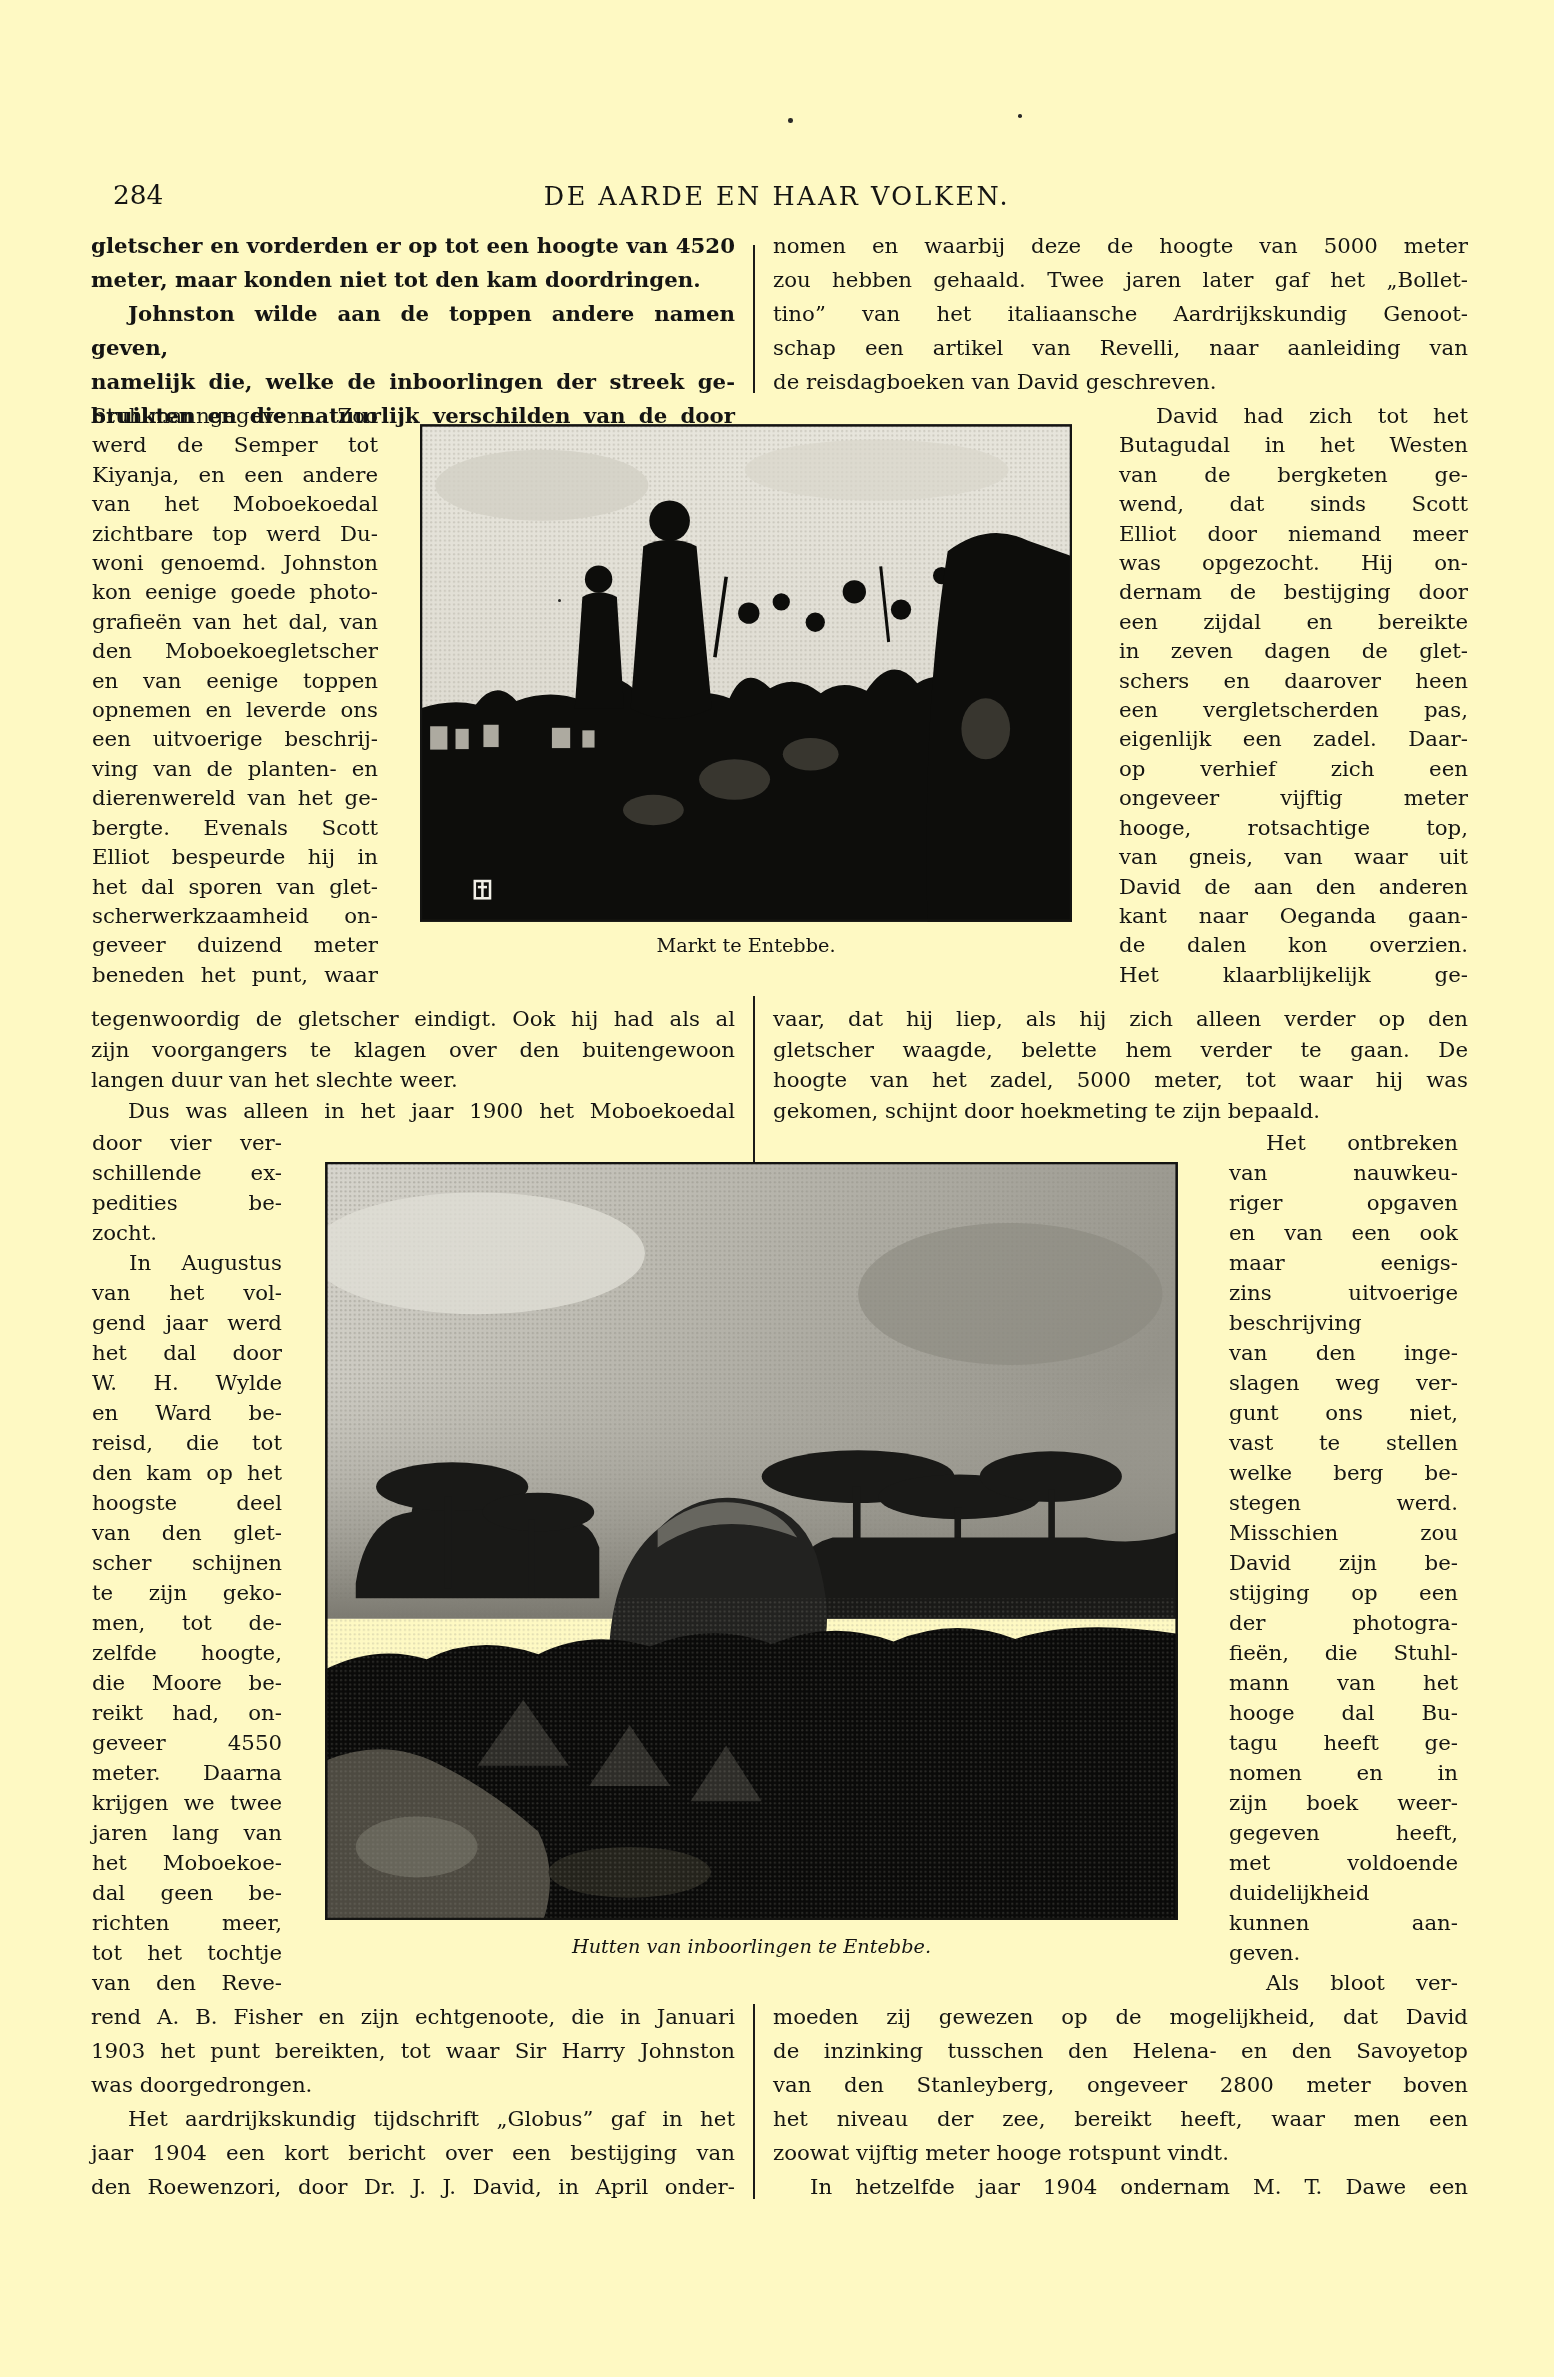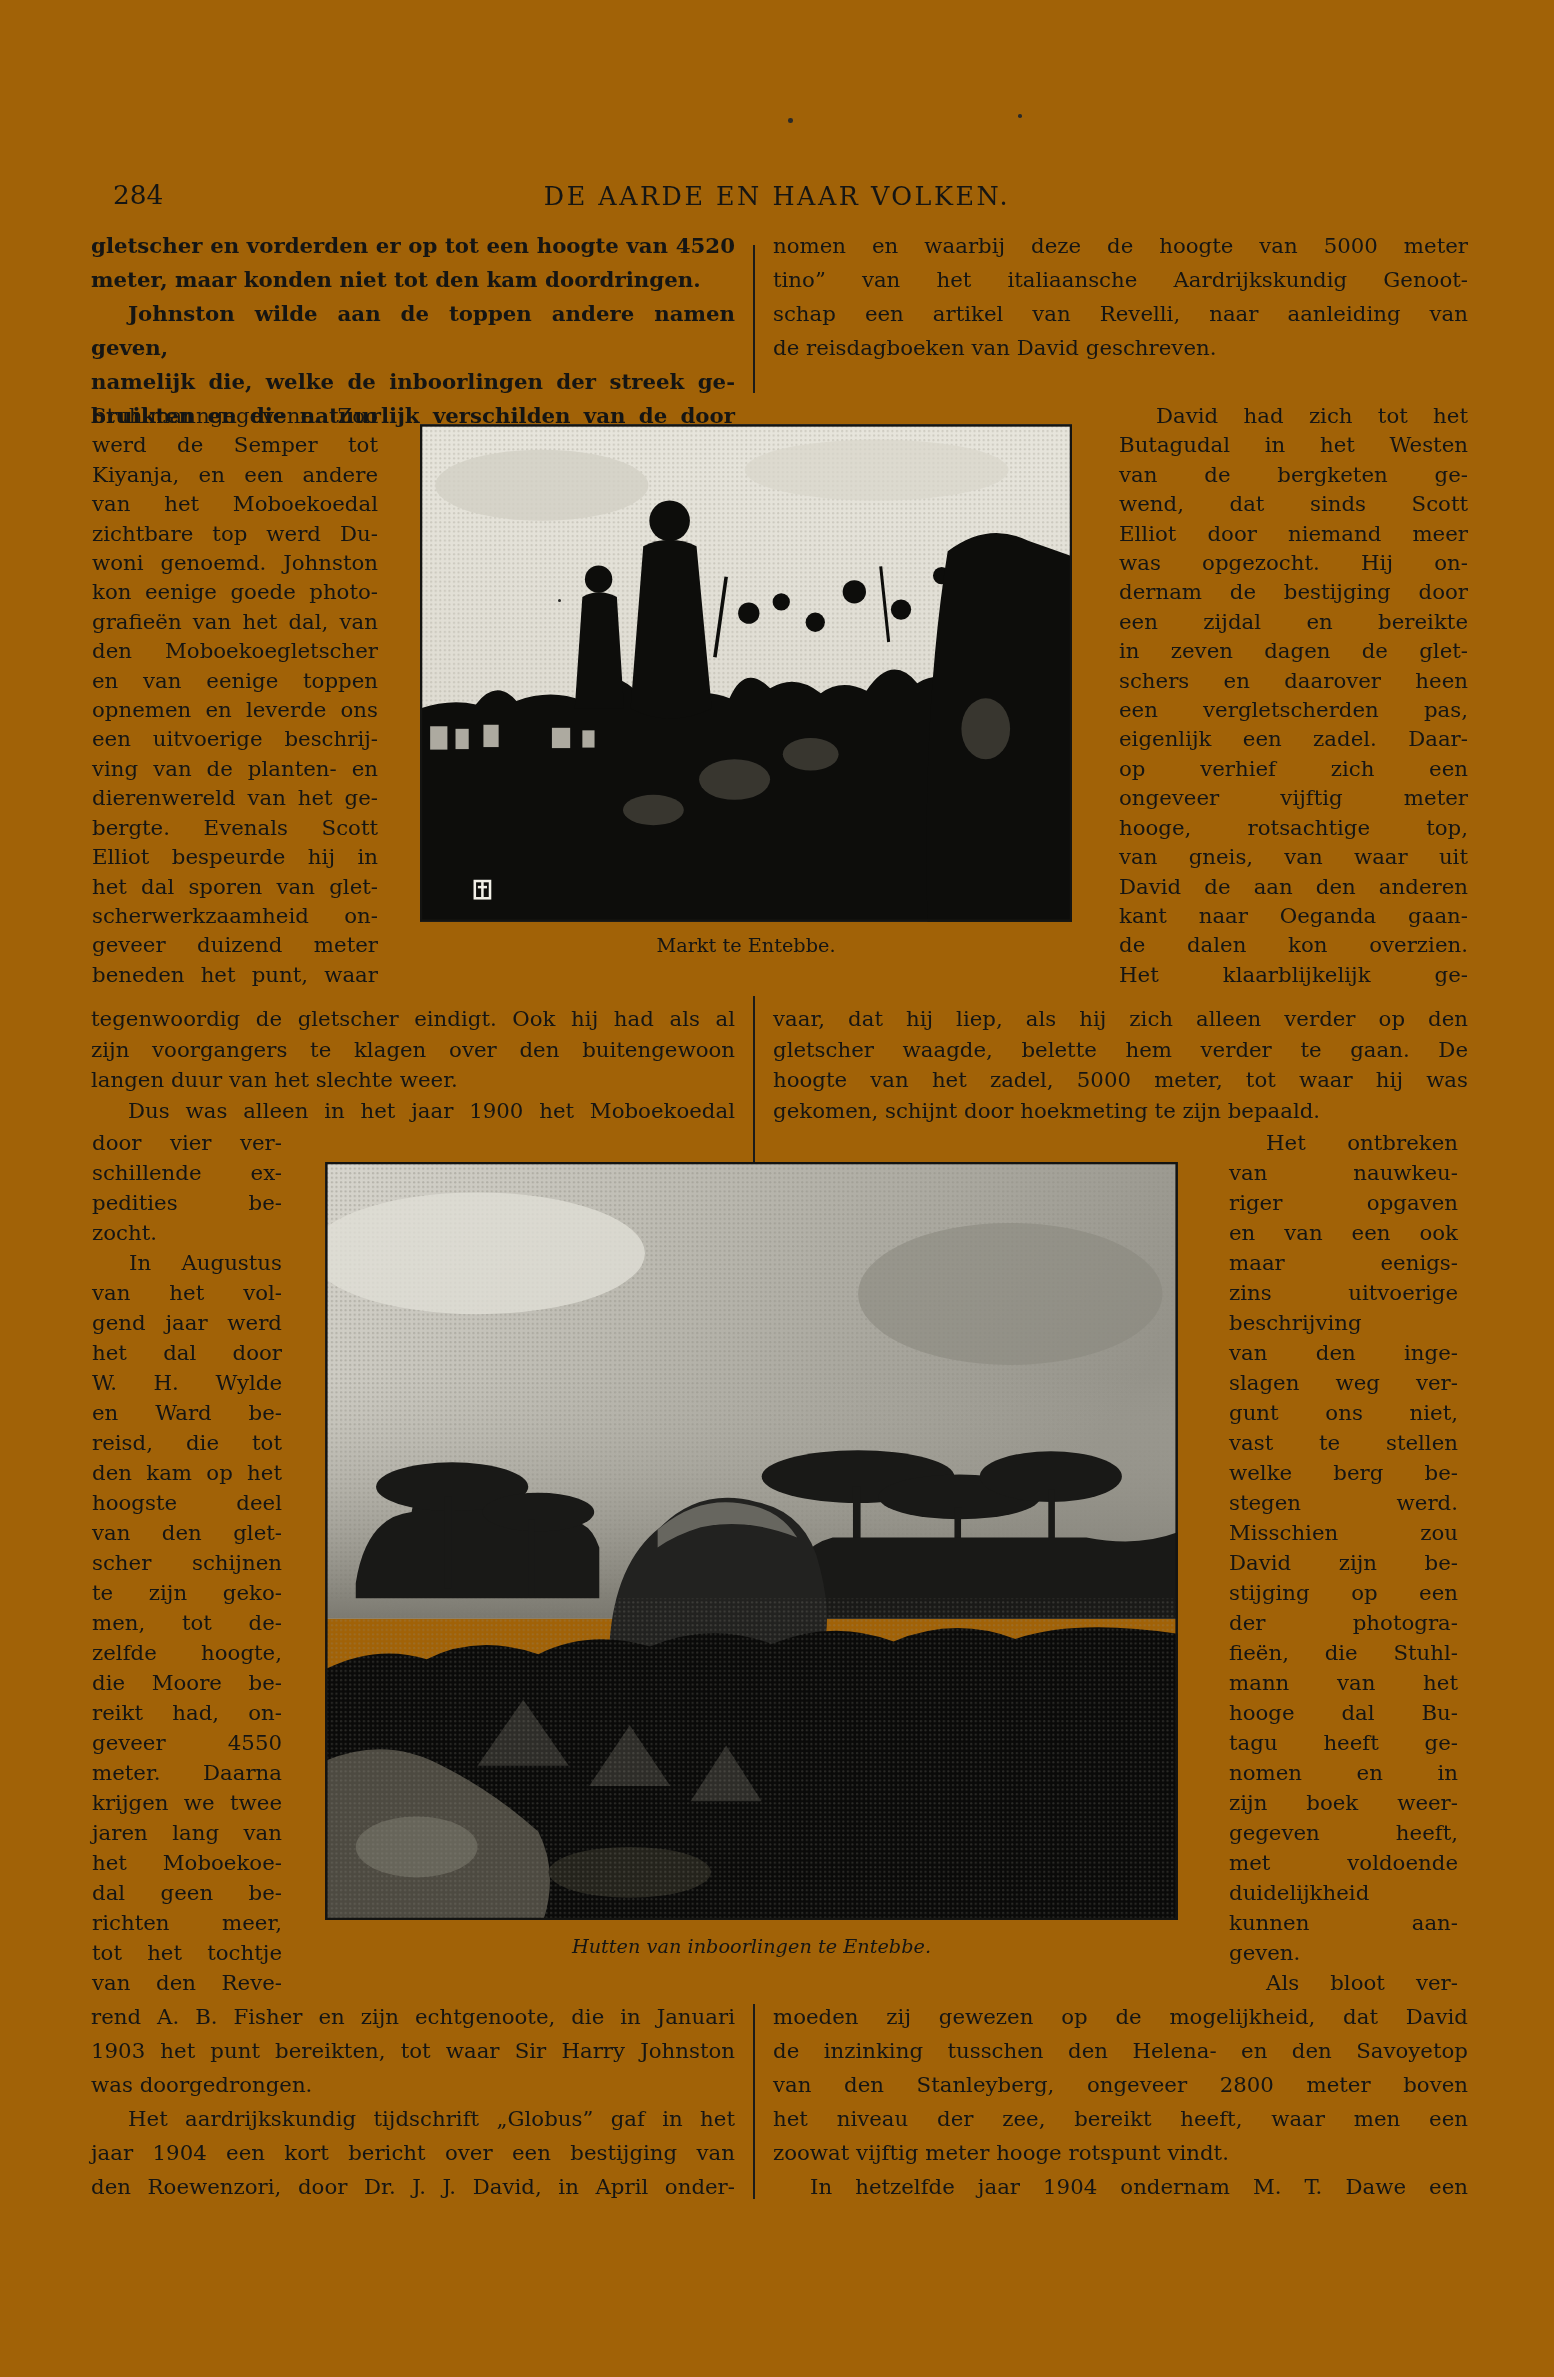--- a/index.html
+++ b/index.html
@@ -1,16 +1,16 @@
 <!DOCTYPE html>
 <html style="font-size:8.1px"><head>
 <meta charset="utf-8">
 <style>
   html,body{margin:0;padding:0;background:#777;}
-  #page{position:relative;width:1554px;height:2377px;background:#a16207;overflow:hidden;
+  #page{position:relative;width:1554px;height:2377px;background:#fef9c3;overflow:hidden;
         font-family:"DejaVu Serif","Liberation Serif",serif;color:#151513;}
   
   .pagenum{position:absolute;left:113px;top:179px;font-size:26.4px;}
   .headtitle{position:absolute;left:0;top:181px;width:1554px;text-align:center;
              font-size:25.4px;letter-spacing:2.5px;}
   
   .divider{position:absolute;width:1.5px;background:#1b1b19;}
   .div1{left:753px;top:245px;height:148px;}
   .div2{left:753px;top:996px;height:169px;}
   .div3{left:753px;top:2004px;height:195px;}
@@ -57,20 +57,21 @@
 
   <div class="tb b-l-top">
       <div class="tl">gletscher en vorderden er op tot een hoogte van 4520</div>
       <div class="tl endl">meter, maar konden niet tot den kam doordringen.</div>
       <div class="tl ind">Johnston wilde aan de toppen andere namen geven,</div>
       <div class="tl">namelijk die, welke de inboorlingen der streek ge-</div>
       <div class="tl">bruikten en die natuurlijk verschilden van de door</div>
     </div>
   <div class="tb b-r-top">
       <div class="tl">nomen en waarbij deze de hoogte van 5000 meter</div>
+      <div class="tl">zou hebben gehaald. Twee jaren later gaf het „Bollet-</div>
       <div class="tl">tino” van het italiaansche Aardrijkskundig Genoot-</div>
       <div class="tl">schap een artikel van Revelli, naar aanleiding van</div>
       <div class="tl endl">de reisdagboeken van David geschreven.</div>
     </div>
   <div class="tb b-l-bes1">
       <div class="tl">Stuhlmanngegevene. Zoo</div>
       <div class="tl">werd de Semper tot</div>
       <div class="tl">Kiyanja, en een andere</div>
       <div class="tl">van het Moboekoedal</div>
       <div class="tl">zichtbare top werd Du-</div>

